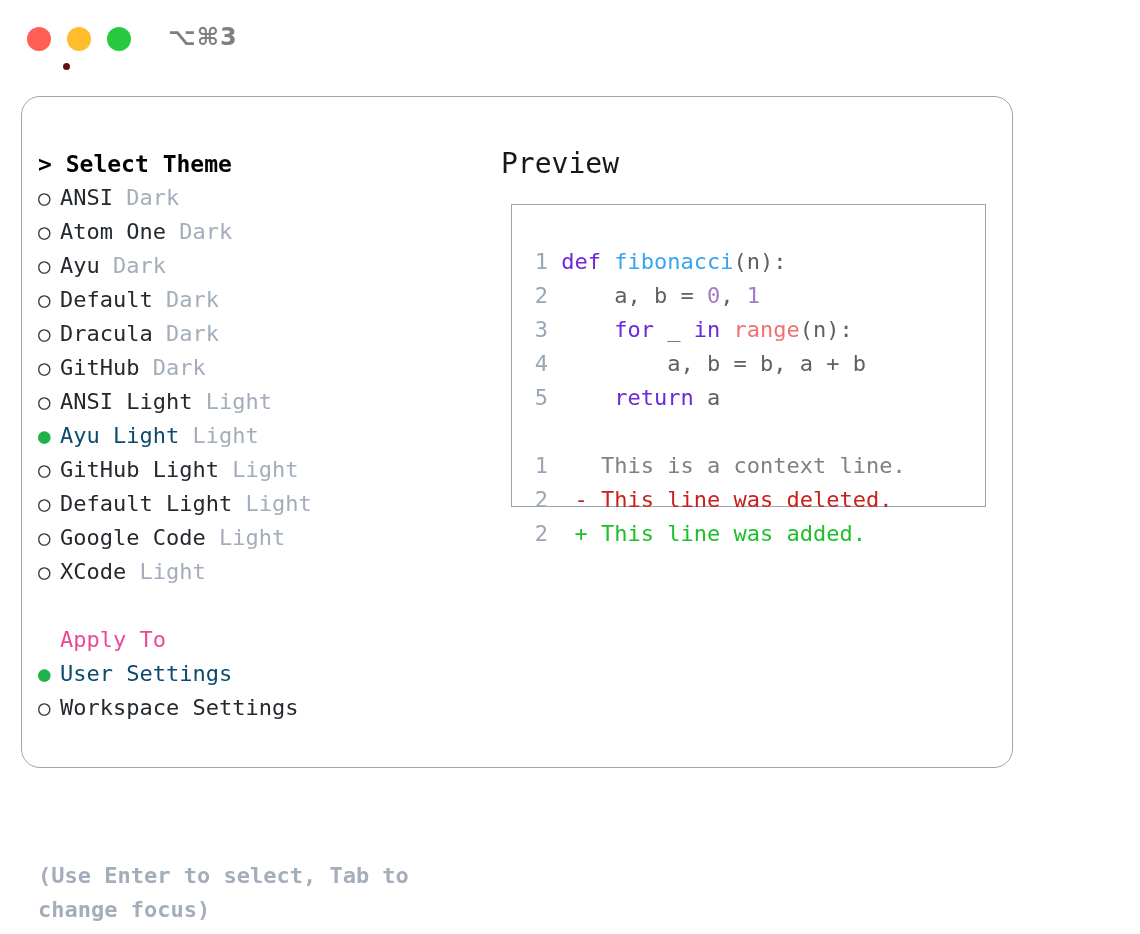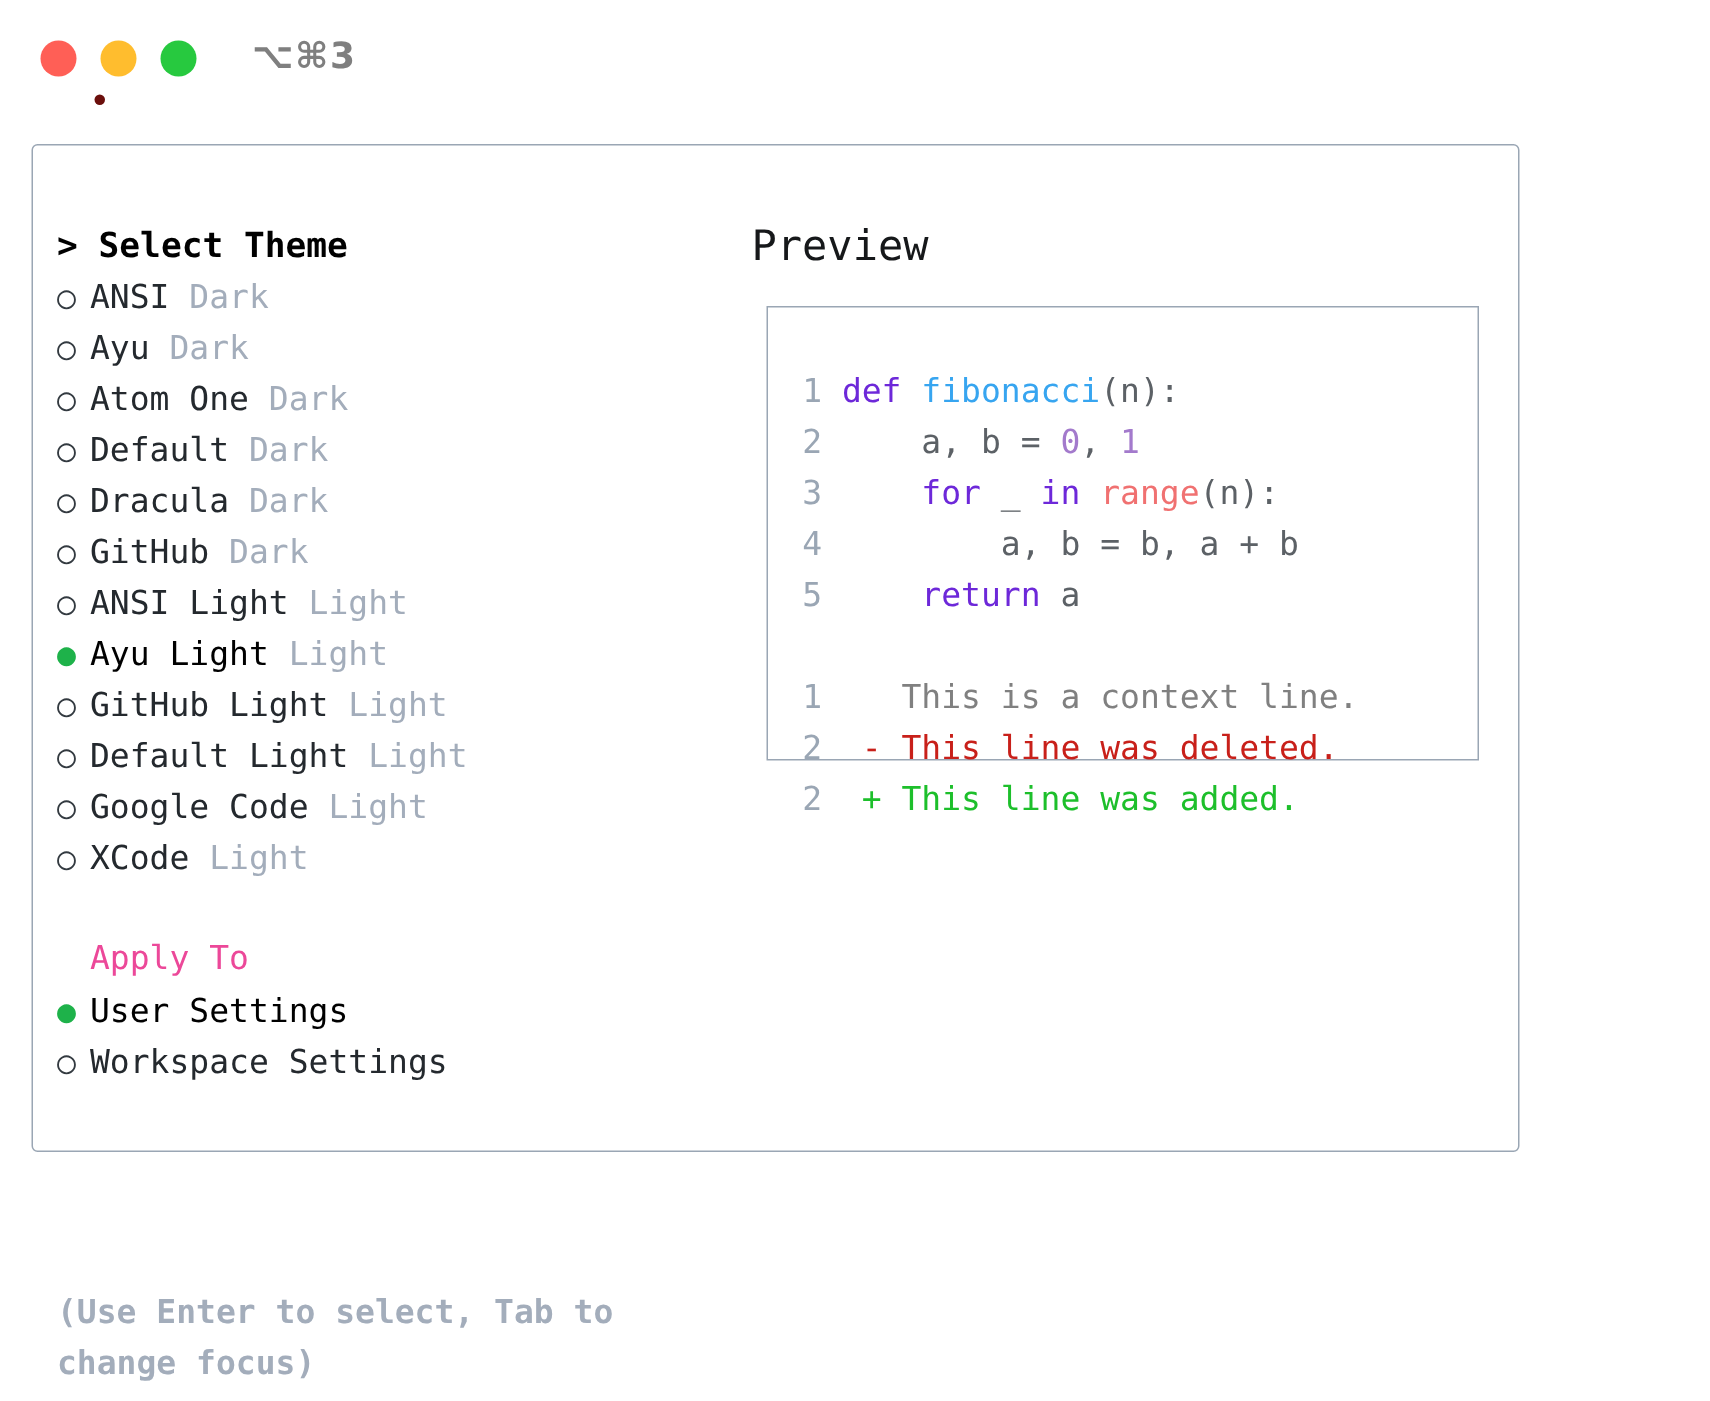--- a/index.html
+++ b/index.html
@@ -67,21 +67,21 @@
 
   
   #panel {
     position: absolute;
     left: 21px;
     top: 96px;
     width: 992px;
     height: 672px;
     box-sizing: border-box;
     border: 1.5px solid #9aa6b4;
-    border-radius: 4px;
+    border-radius: 19px;
     background: #ffffff;
   }
 
   
   #left-col {
     position: absolute;
     left: 16px;
     top: 50px;
     width: 450px;
   }
@@ -103,21 +103,21 @@
 
   .bullet {
     display: inline-block;
     width: 22px;
     font-size: 21px;
     color: #333a40;
   }
   .bullet.on { color: #1eb24a; }
 
   .item-name { color: #24292e; }
-  .item-name.sel { color: #000000; }
+  .item-name.sel { color: #0c4a6e; }
   .item-tag { color: #a3adbb; }
 
   .blank { height: 34px; }
 
   .subhead {
     padding-left: 22px;
     font-size: 22px;
     color: #ec4899;
   }
 
@@ -200,22 +200,22 @@
   </div>
 
   <div id="panel">
 
     <div id="left-col">
 
       <div class="row heading"><span class="caret">&gt;</span><span> </span><span>Select Theme</span></div>
 
       <div id="theme-list">
           <div class="row"><span class="bullet">○</span><span class="item-name">ANSI</span> <span class="item-tag">Dark</span></div>
+          <div class="row"><span class="bullet">○</span><span class="item-name">Atom One</span> <span class="item-tag">Dark</span></div>
           <div class="row"><span class="bullet">○</span><span class="item-name">Ayu</span> <span class="item-tag">Dark</span></div>
-          <div class="row"><span class="bullet">○</span><span class="item-name">Atom One</span> <span class="item-tag">Dark</span></div>
           <div class="row"><span class="bullet">○</span><span class="item-name">Default</span> <span class="item-tag">Dark</span></div>
           <div class="row"><span class="bullet">○</span><span class="item-name">Dracula</span> <span class="item-tag">Dark</span></div>
           <div class="row"><span class="bullet">○</span><span class="item-name">GitHub</span> <span class="item-tag">Dark</span></div>
           <div class="row"><span class="bullet">○</span><span class="item-name">ANSI Light</span> <span class="item-tag">Light</span></div>
           <div class="row"><span class="bullet on">●</span><span class="item-name sel">Ayu Light</span> <span class="item-tag">Light</span></div>
           <div class="row"><span class="bullet">○</span><span class="item-name">GitHub Light</span> <span class="item-tag">Light</span></div>
           <div class="row"><span class="bullet">○</span><span class="item-name">Default Light</span> <span class="item-tag">Light</span></div>
           <div class="row"><span class="bullet">○</span><span class="item-name">Google Code</span> <span class="item-tag">Light</span></div>
           <div class="row"><span class="bullet">○</span><span class="item-name">XCode</span> <span class="item-tag">Light</span></div>
         </div>

